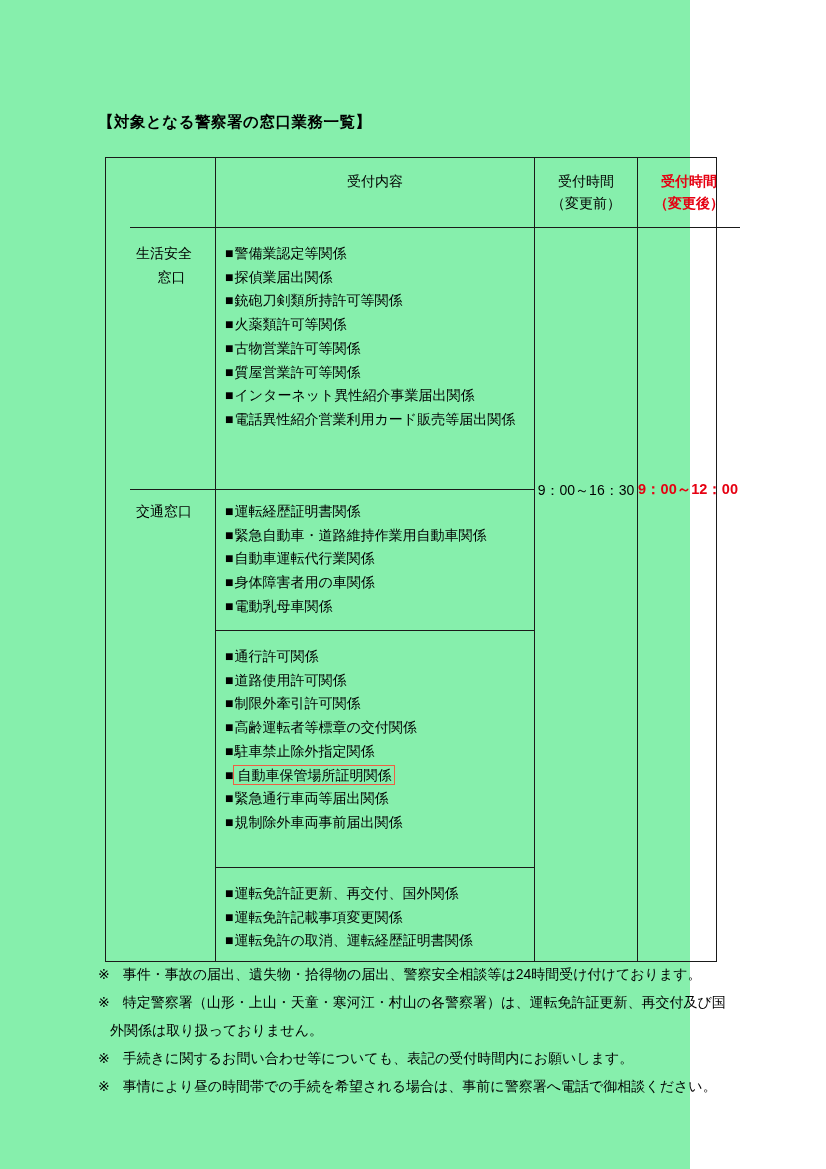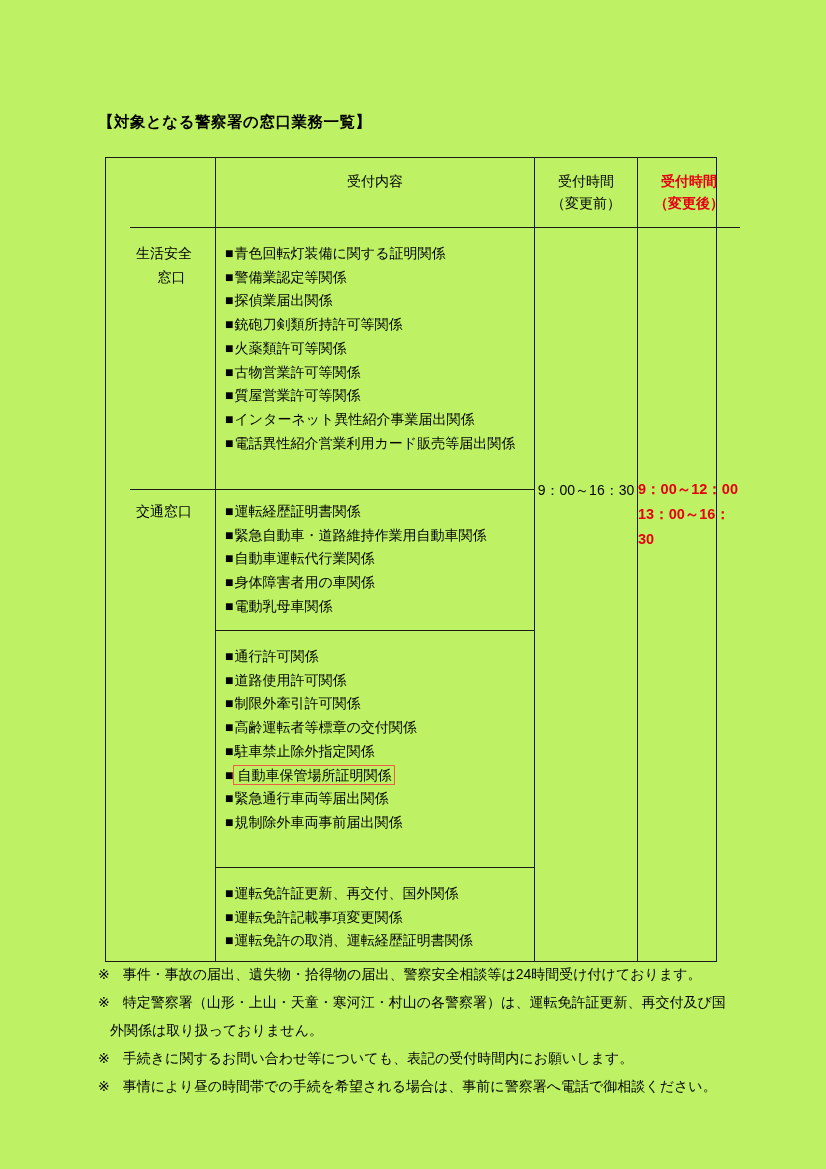--- a/index.html
+++ b/index.html
@@ -4,21 +4,21 @@
 <style>
   html, body {
     margin: 0; padding: 0;
     background: #ffffff;
     width: 826px; height: 1169px;
     position: relative;
     font-family: "Liberation Sans", "DejaVu Sans", sans-serif;
     color: #000;
     -webkit-font-smoothing: antialiased;
   }
-  .page { position: absolute; inset: 0; width: 826px; height: 1169px; background: #bef264; }
+  .page { position: absolute; inset: 0; width: 690px; height: 1169px; background: #86efac; }
 
   .doc-title {
     position: absolute; left: 98px; top: 112px;
     font-size: 15.5px; font-weight: bold; letter-spacing: 0.5px;
   }
 
   
   .svc-table {
     position: absolute; left: 105px; top: 157px;
     width: 612px; height: 805px;
@@ -101,21 +101,20 @@
     <div class="cell h4 bb hdr hdr-red">
       <div>受付時間</div>
       <div>（変更後）</div>
     </div>
 
     <div class="cell s1l br bb label-cell">
       <div class="l1">生活安全</div>
       <div class="l2">窓口</div>
     </div>
     <div class="cell s1i br bb items">
-        <div class="item"><span class="bullet">■</span><span class="">青色回転灯装備に関する証明関係</span></div>
         <div class="item"><span class="bullet">■</span><span class="">警備業認定等関係</span></div>
         <div class="item"><span class="bullet">■</span><span class="">探偵業届出関係</span></div>
         <div class="item"><span class="bullet">■</span><span class="">銃砲刀剣類所持許可等関係</span></div>
         <div class="item"><span class="bullet">■</span><span class="">火薬類許可等関係</span></div>
         <div class="item"><span class="bullet">■</span><span class="">古物営業許可等関係</span></div>
         <div class="item"><span class="bullet">■</span><span class="">質屋営業許可等関係</span></div>
         <div class="item"><span class="bullet">■</span><span class="">インターネット異性紹介事業届出関係</span></div>
         <div class="item"><span class="bullet">■</span><span class="">電話異性紹介営業利用カード販売等届出関係</span></div>
       </div>
 
@@ -143,21 +142,20 @@
         <div class="item"><span class="bullet">■</span><span class="">運転免許証更新、再交付、国外関係</span></div>
         <div class="item"><span class="bullet">■</span><span class="">運転免許記載事項変更関係</span></div>
         <div class="item"><span class="bullet">■</span><span class="">運転免許の取消、運転経歴証明書関係</span></div>
       </div>
 
     <div class="cell tb br">
       <span>9：00～16：30</span>
     </div>
     <div class="cell ta">
       <div>9：00～12：00</div>
-      <div>13：00～16：30</div>
     </div>
   </div>
 
   <div class="notes">
       <div class="note"><span class="marker">※</span><span>事件・事故の届出、遺失物・拾得物の届出、警察安全相談等は24時間受け付けております。</span></div>
       <div class="note"><span class="marker">※</span><span>特定警察署（山形・上山・天童・寒河江・村山の各警察署）は、運転免許証更新、再交付及び国外関係は取り扱っておりません。</span></div>
       <div class="note"><span class="marker">※</span><span>手続きに関するお問い合わせ等についても、表記の受付時間内にお願いします。</span></div>
       <div class="note"><span class="marker">※</span><span>事情により昼の時間帯での手続を希望される場合は、事前に警察署へ電話で御相談ください。</span></div>
     </div>
 

